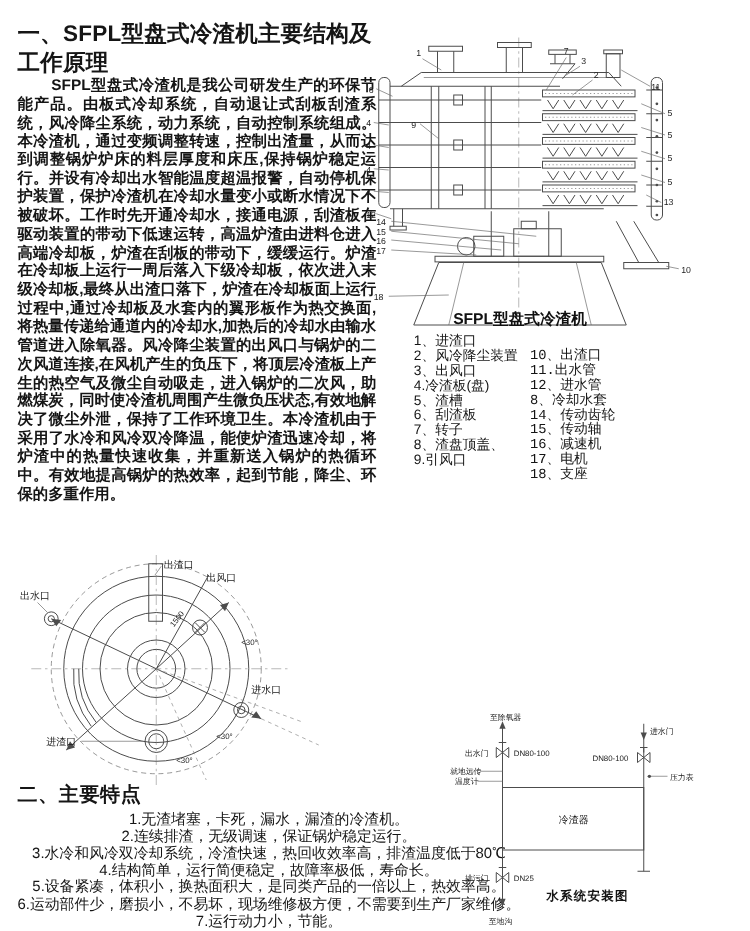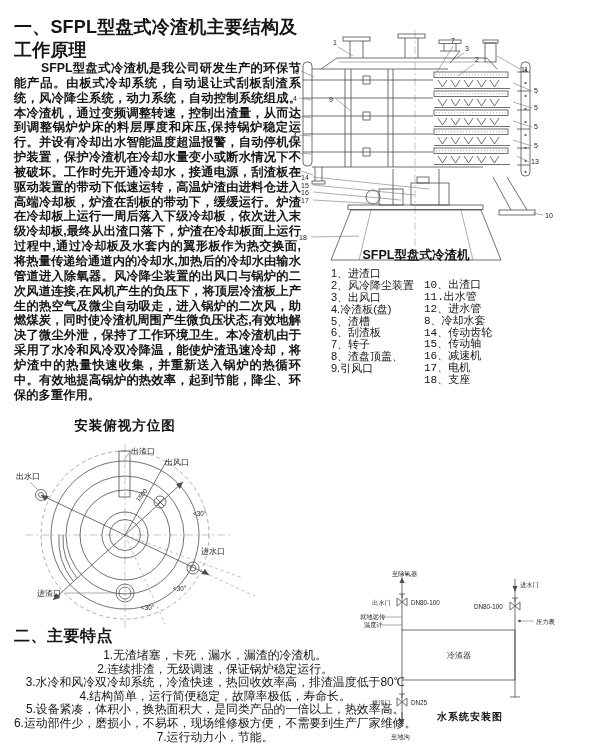--- a/index.html
+++ b/index.html
@@ -216,21 +216,20 @@
     <div class="pi">11.出水管</div>
     <div class="pi">12、进水管</div>
     <div class="pi">8、冷却水套</div>
     <div class="pi">14、传动齿轮</div>
     <div class="pi">15、传动轴</div>
     <div class="pi">16、减速机</div>
     <div class="pi">17、电机</div>
     <div class="pi">18、支座</div>
   </div>
 
-  <div class="abs tv-heading">安装俯视方位图</div>
 
   <svg class="abs" style="left:15px;top:438px;" width="270" height="200" viewBox="0 0 270 200">
     <g>
       <line class="cl" x1="10" y1="97" x2="215" y2="97"></line>
       <line class="cl" x1="110" y1="6" x2="110" y2="192"></line>
     </g>
     <g>
       <circle class="thin" cx="110" cy="97" r="84" stroke-dasharray="4 3"></circle>
       <circle class="ln" cx="110" cy="97" r="74"></circle>
       <circle class="ln" cx="110" cy="97" r="59"></circle>

